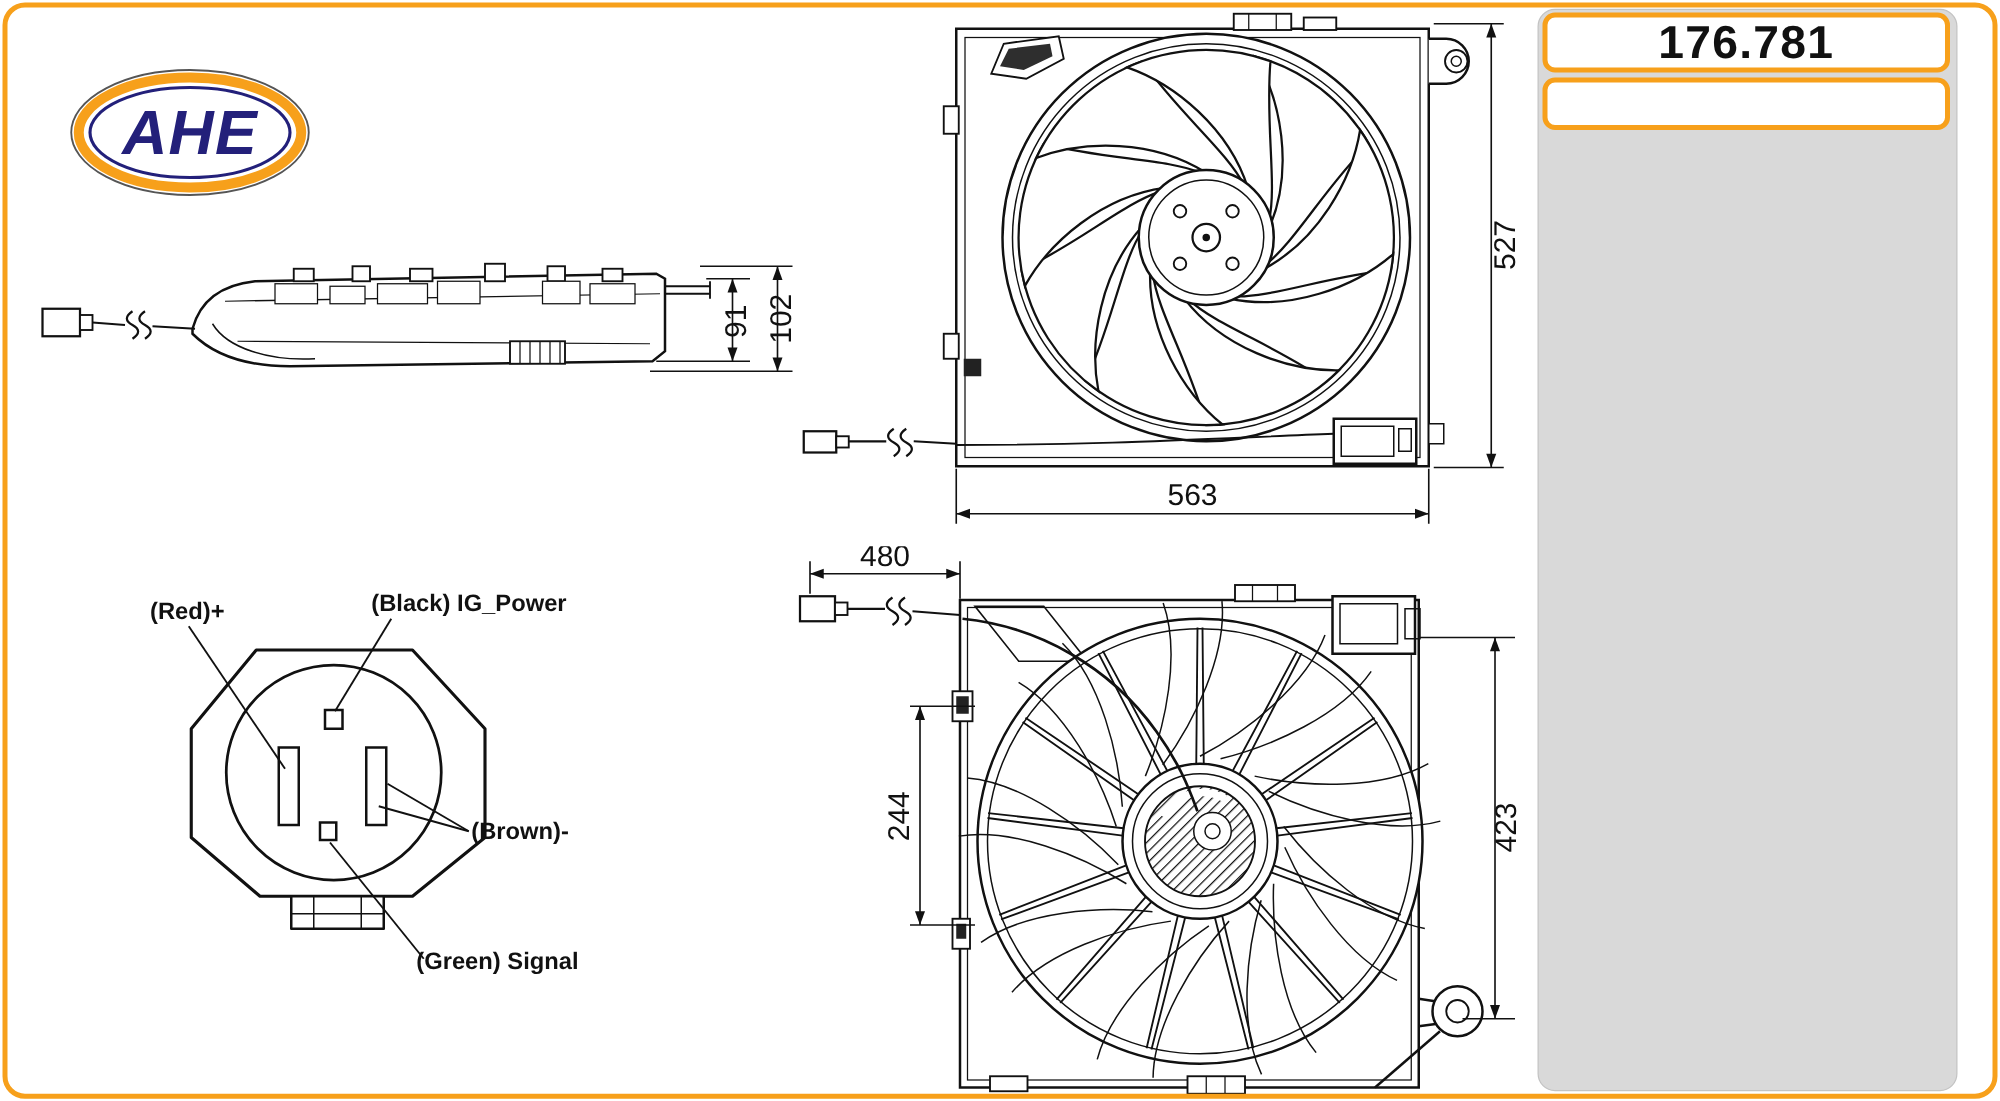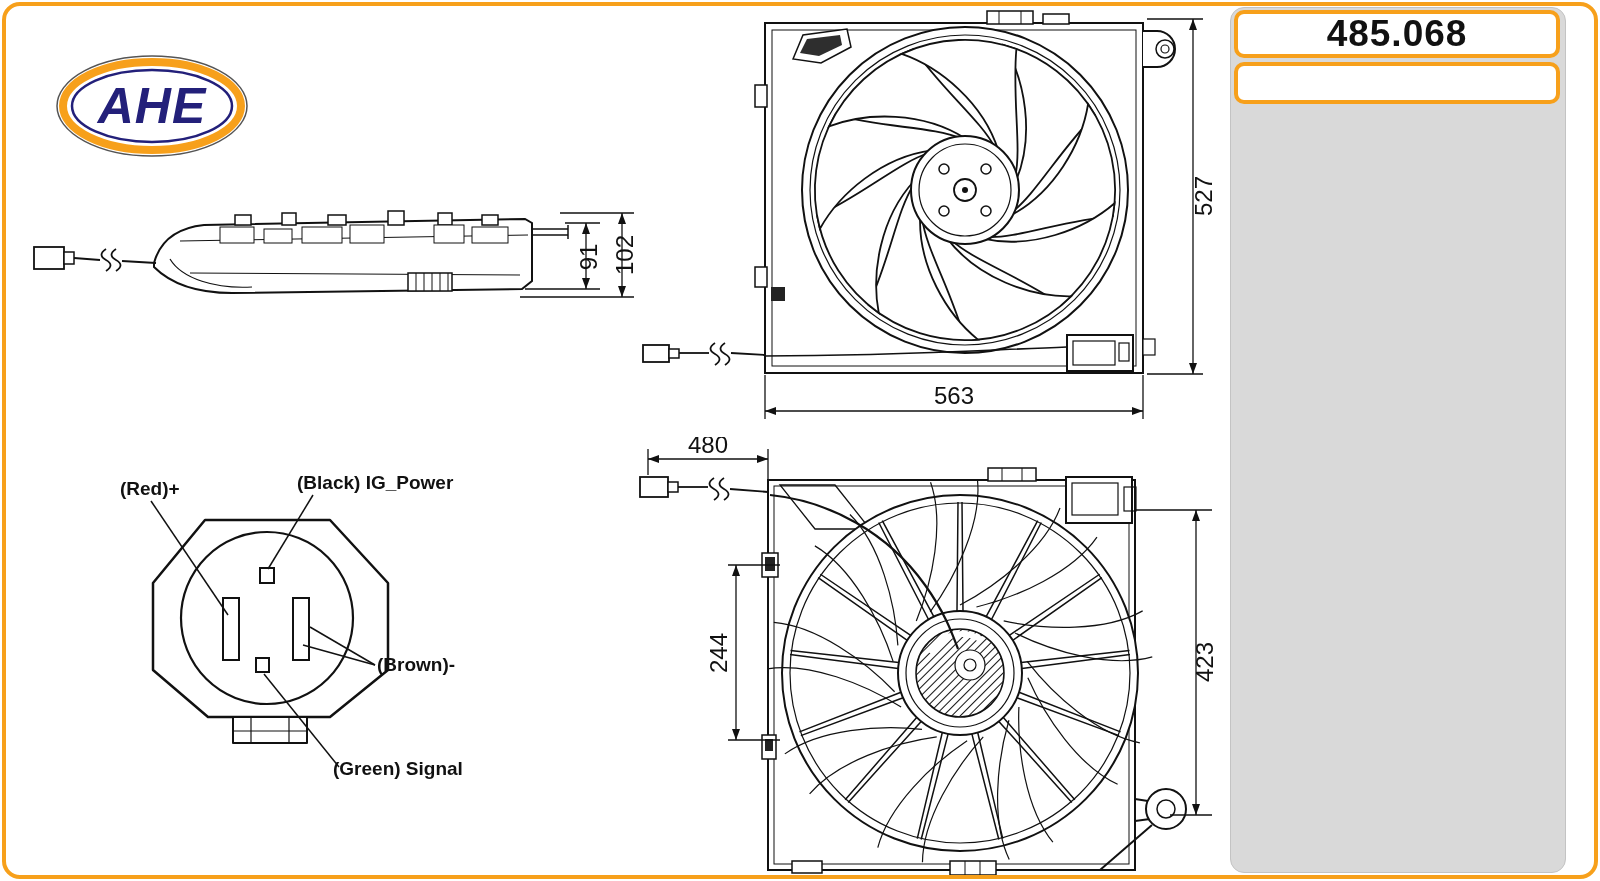--- a/index.html
+++ b/index.html
@@ -24,21 +24,21 @@
   .logo-text{font-size:50px;font-weight:bold;font-style:italic;fill:var(--logo-blue,#23207A);letter-spacing:1px;}
 </style>
 </head>
 <body>
 
 <div class="stage">
 
   <div class="right-panel"></div>
 
   <div class="part-box">
-    <span>485.068</span>
+    <span>176.781</span>
   </div>
   <div class="blank-box"></div>
 
   <svg class="view" style="left:52px;top:52px;" width="200" height="108" viewBox="0 0 200 108">
     <ellipse cx="100" cy="54" rx="95" ry="50" fill="#fff" stroke="#555" stroke-width="1.5"></ellipse>
     <ellipse class="logo-ring" cx="100" cy="54" rx="89" ry="44"></ellipse>
     <ellipse class="logo-inner" cx="100" cy="54" rx="80" ry="36"></ellipse>
     <text class="logo-text" x="100" y="71" text-anchor="middle">AHE</text>
   </svg>
 

